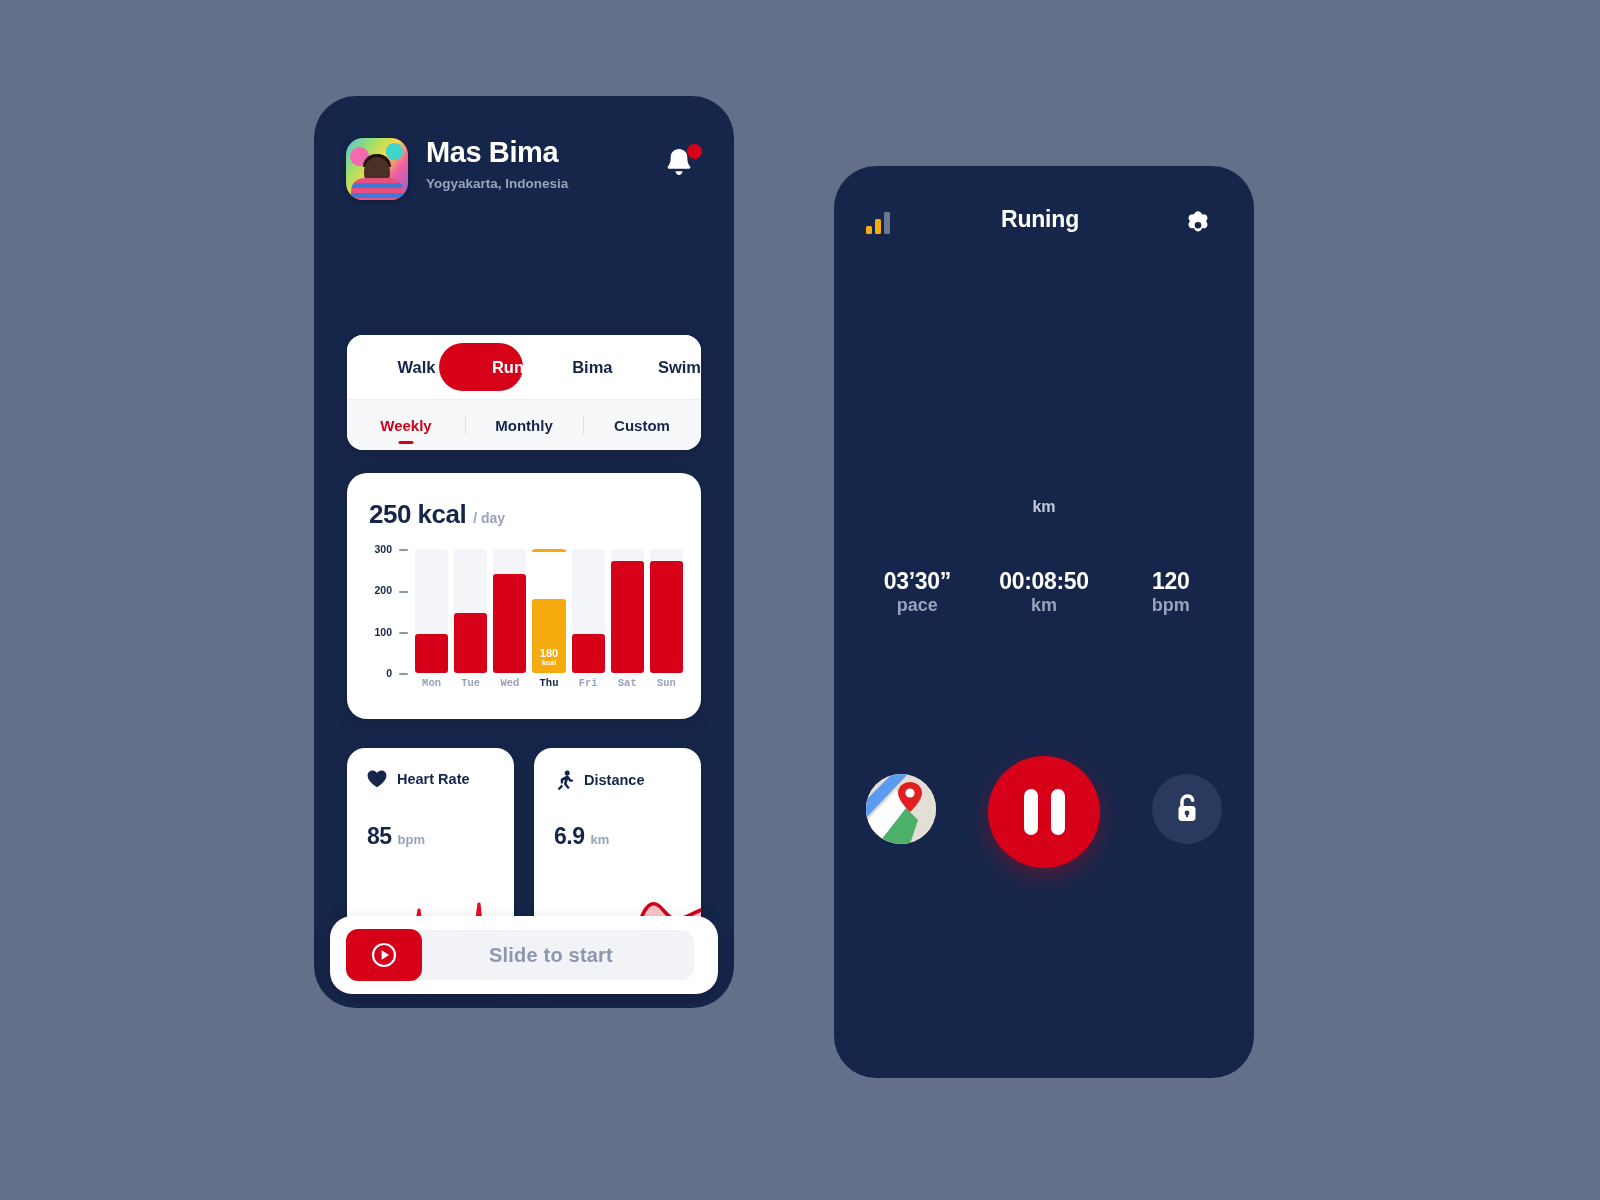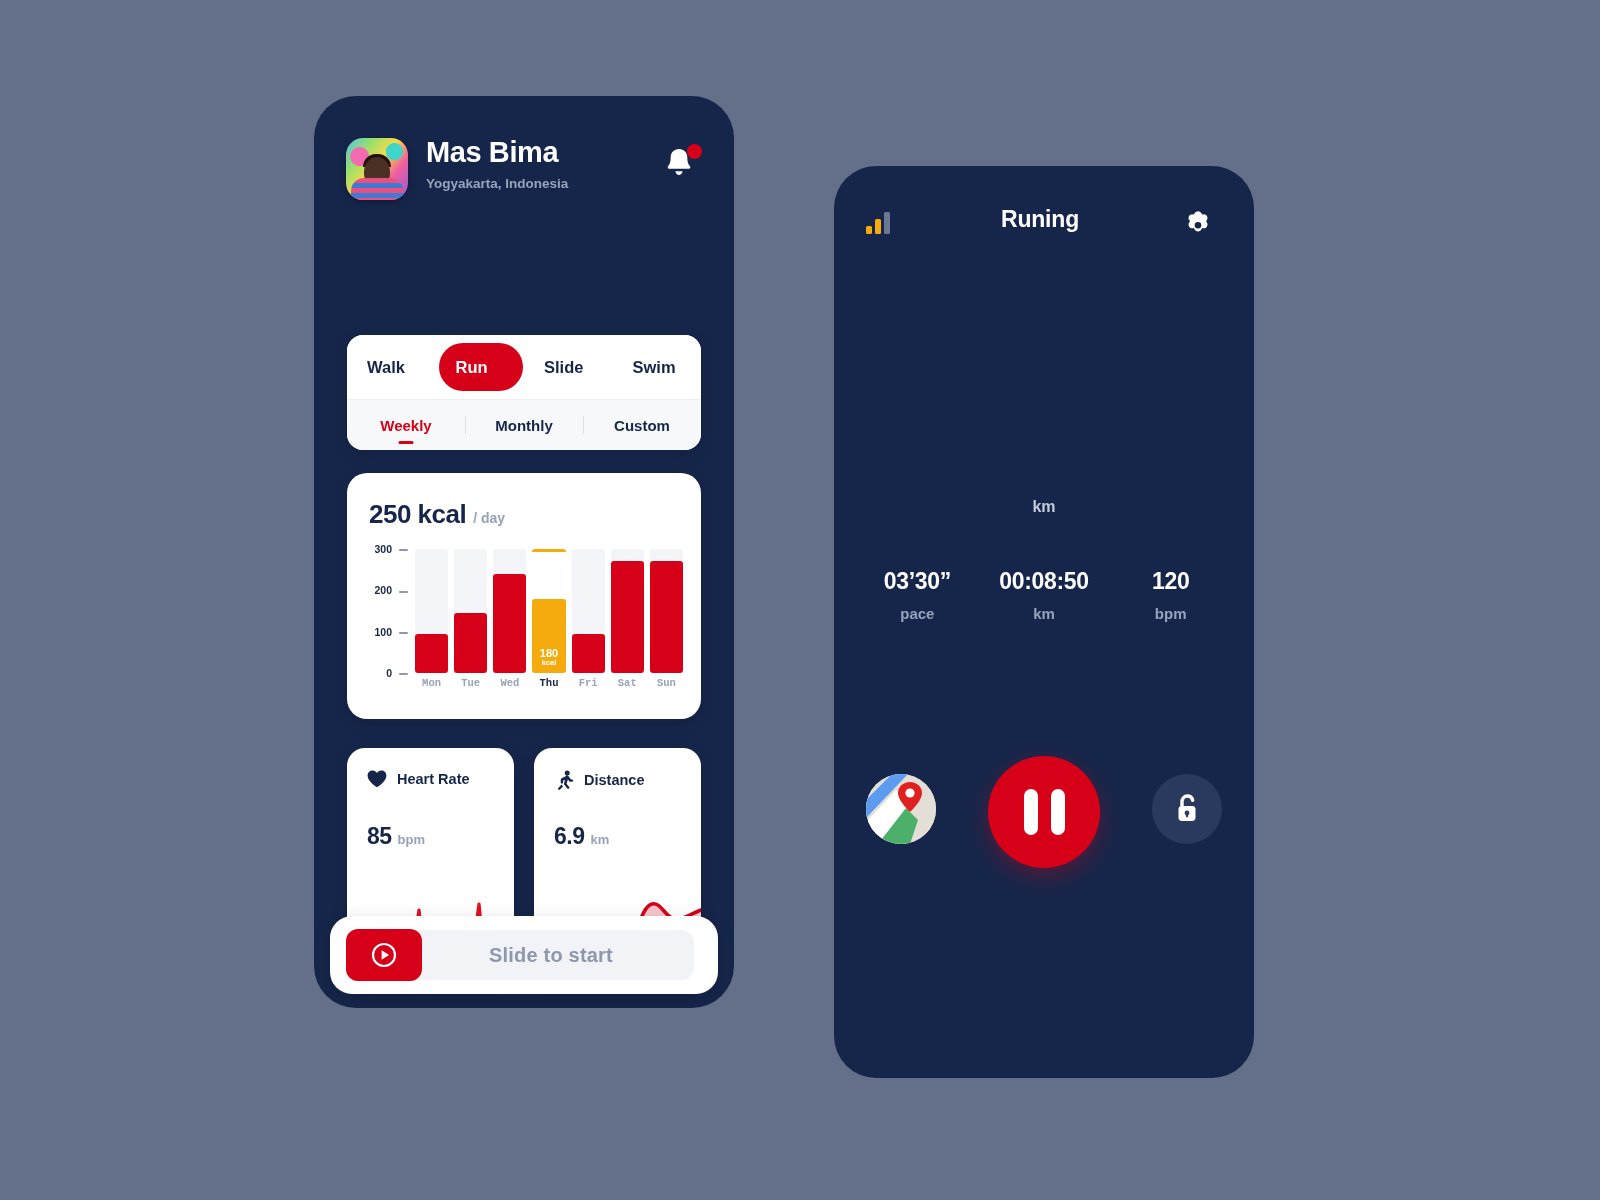--- a/index.html
+++ b/index.html
@@ -63,22 +63,22 @@
   }
 
   
   .seg-card {
     position:absolute; left:33px; top:239px; width:354px; height:115px;
     background:#ffffff; border-radius:16px; overflow:hidden;
     box-shadow:0 5px 16px rgba(0,0,0,.13);
   }
   .seg-row1 { position:relative; height:64px; display:flex; align-items:center; background:#fff; }
   .seg-item {
-    flex:1; text-align:left; font-size:16.5px; font-weight:bold;
-    color:#16264a; position:relative; z-index:2; line-height:1;padding-left:20px;
+    flex:1; text-align:right; font-size:16.5px; font-weight:bold;
+    color:#16264a; position:relative; z-index:2; line-height:1;
   }
   .seg-item.active { color:#ffffff; }
   .seg-pill {
     position:absolute; left:92px; top:8px; width:84px; height:48px;
     background:#d60019; border-radius:24px; z-index:1;
   }
   .seg-row2 {
     height:51px; display:flex; align-items:center;
     background:#f7f8fa; border-top:1px solid #eceef3;
   }
@@ -205,21 +205,21 @@
     position:absolute; left:0; right:0; top:218px; text-align:center;
     font-size:104px; font-weight:bold; color:#ffffff; letter-spacing:-3px; line-height:1;
   }
   .dist-unit {
     position:absolute; left:0; right:0; top:332px; text-align:center;
     font-size:16px; font-weight:bold; color:#c3cada;
   }
   .stats { position:absolute; left:20px; right:20px; top:402px; display:flex; }
   .stat { flex:1; text-align:center; }
   .stat .v { font-size:23px; font-weight:bold; color:#ffffff; letter-spacing:-.3px; }
-  .stat .l { font-size:15px; font-weight:bold; color:#97a2bb; margin-top:10px; }
+  .stat .l { font-size:18px; font-weight:bold; color:#97a2bb; }
 
   .controls { position:absolute; left:0; right:0; top:590px; height:112px; }
   .map-btn {
     position:absolute; left:32px; top:18px; width:70px; height:70px;
     border-radius:50%; overflow:hidden; background:#ded9d2;
   }
   .pause-btn {
     position:absolute; left:50%; transform:translateX(-50%); top:0;
     width:112px; height:112px; border-radius:50%; background:#d60019;
     display:flex; align-items:center; justify-content:center; gap:13px;
@@ -280,21 +280,21 @@
         </svg>
         <div class="bell-dot"></div>
       </div>
     </div>
 
     <div class="seg-card">
       <div class="seg-row1">
         <div class="seg-pill"></div>
         <div class="seg-item">Walk</div>
         <div class="seg-item active">Run</div>
-        <div class="seg-item">Slide</div>
+        <div class="seg-item">Bima</div>
         <div class="seg-item">Swim</div>
       </div>
       <div class="seg-row2">
         <div class="seg2-item active">Weekly</div>
         <div class="seg2-item">Monthly</div>
         <div class="seg2-item">Custom</div>
       </div>
     </div>
 
     <div class="chart-card">

